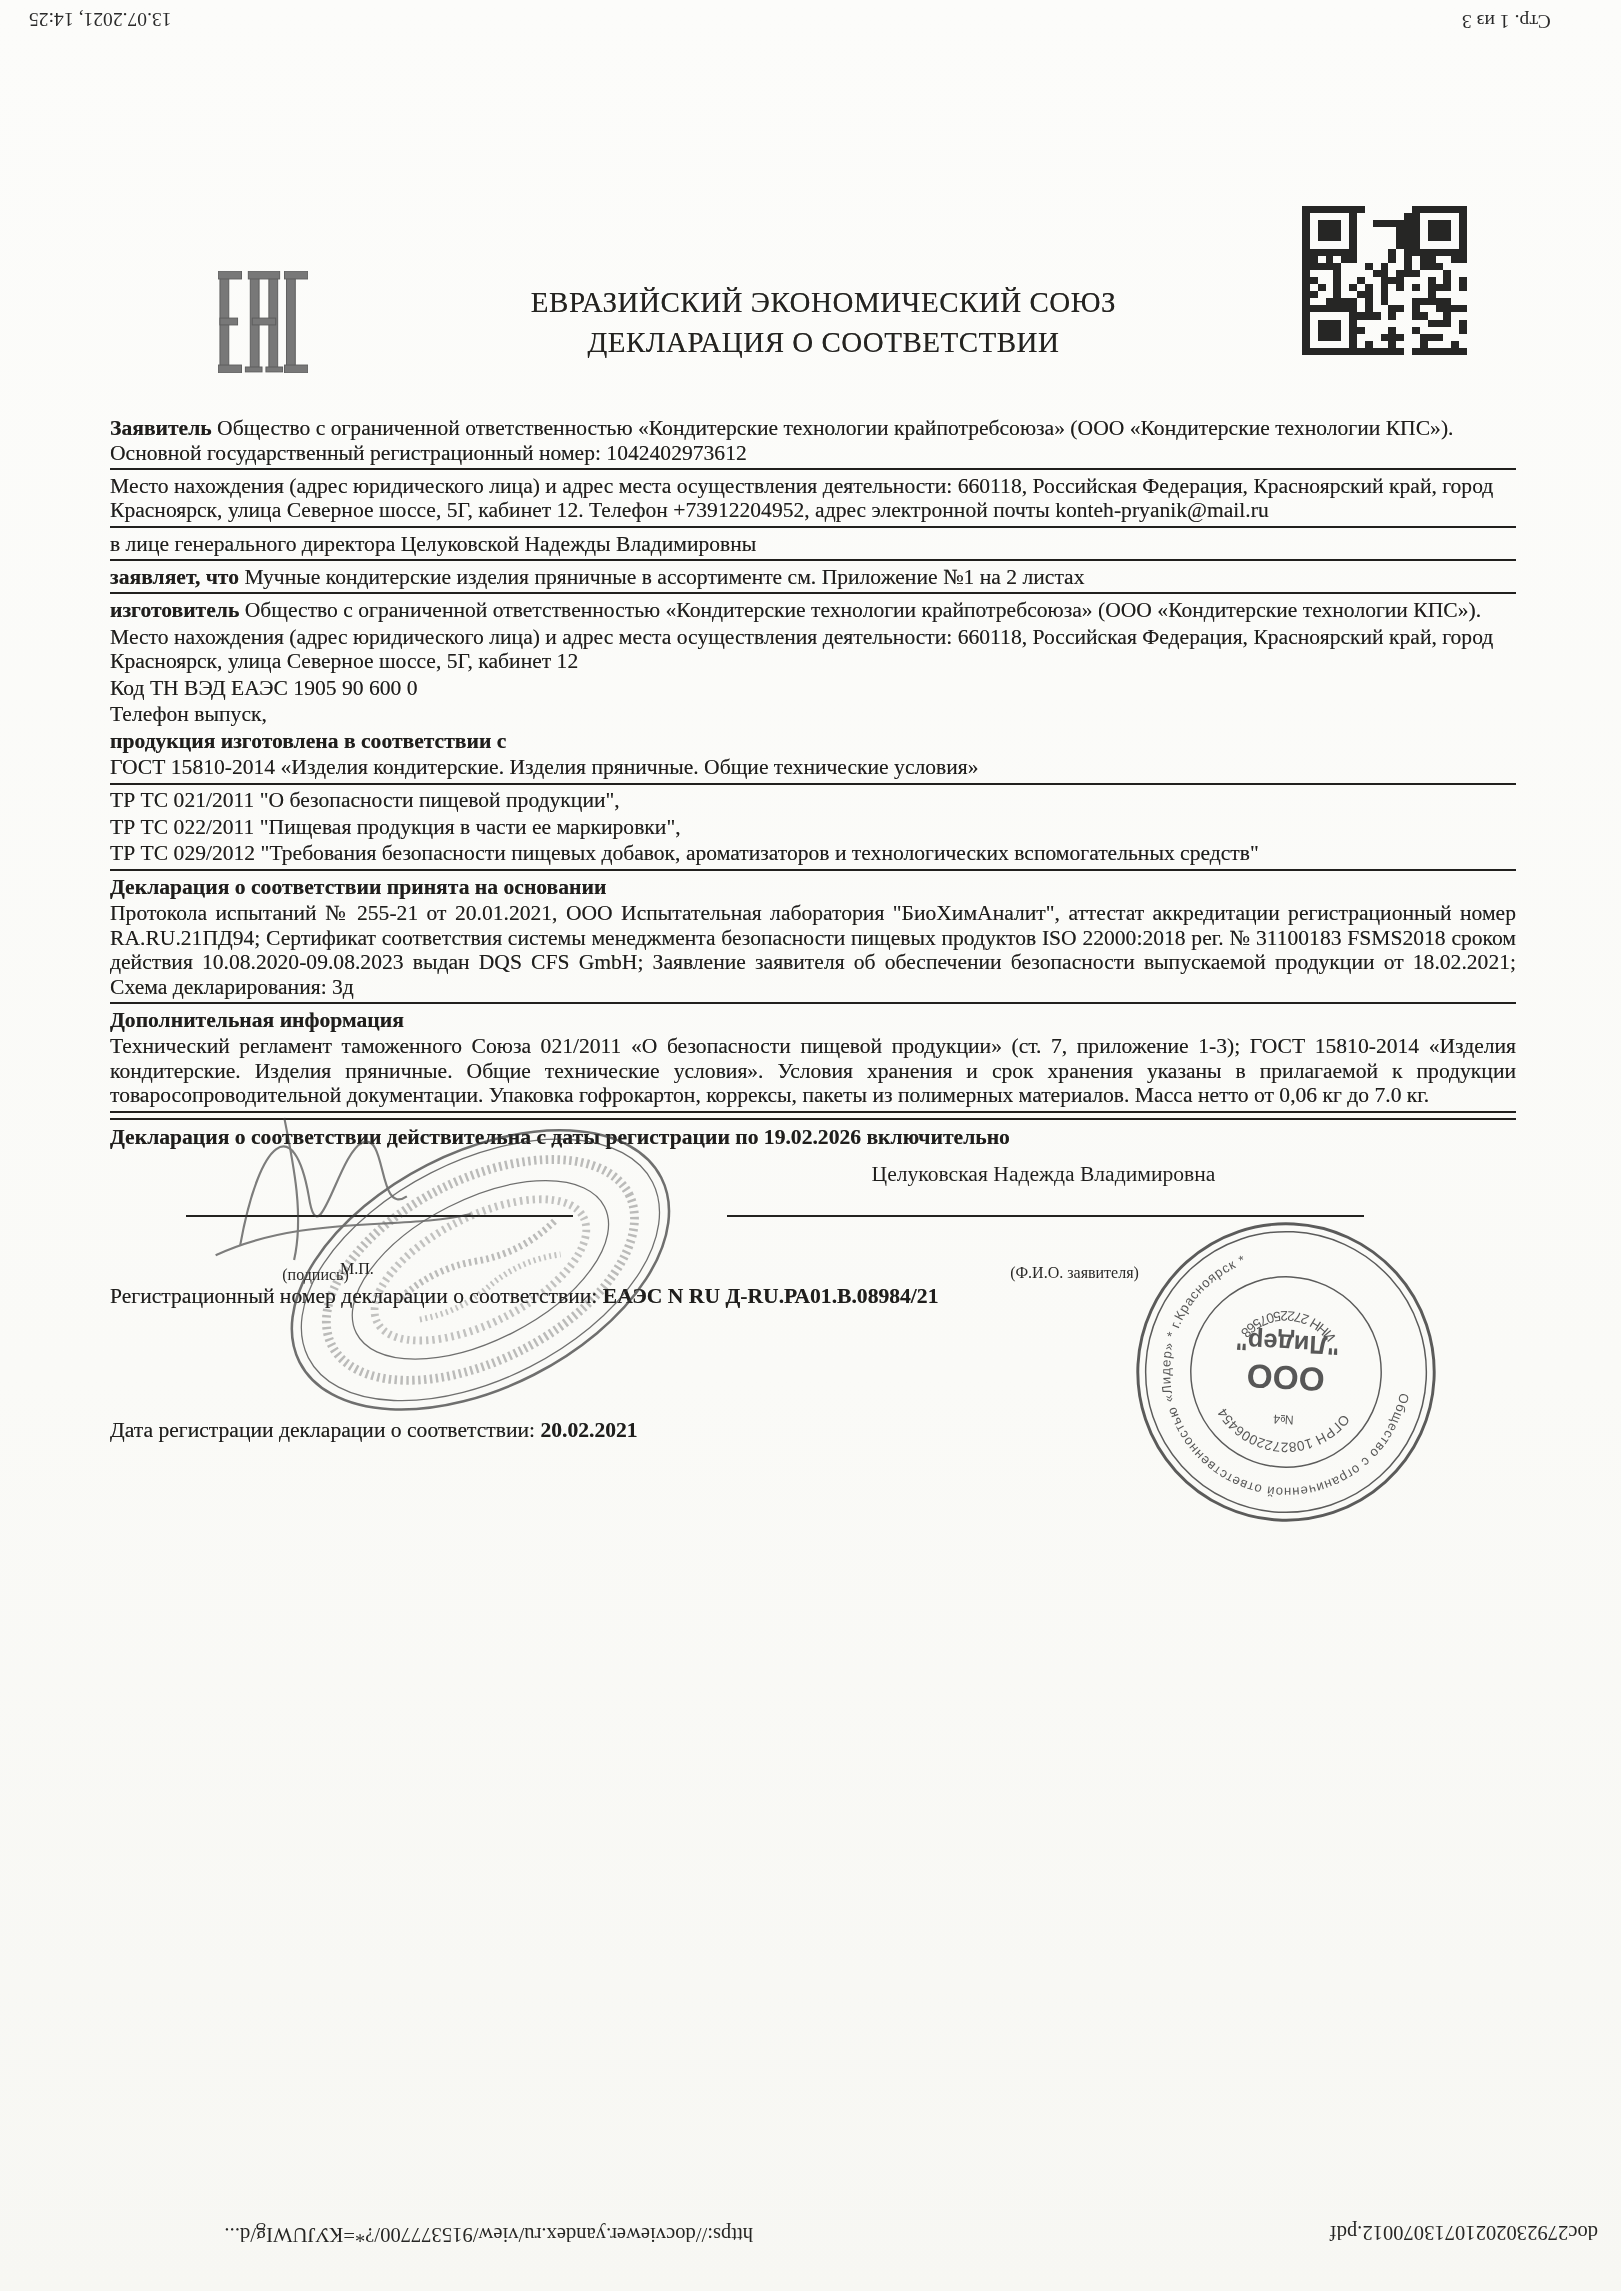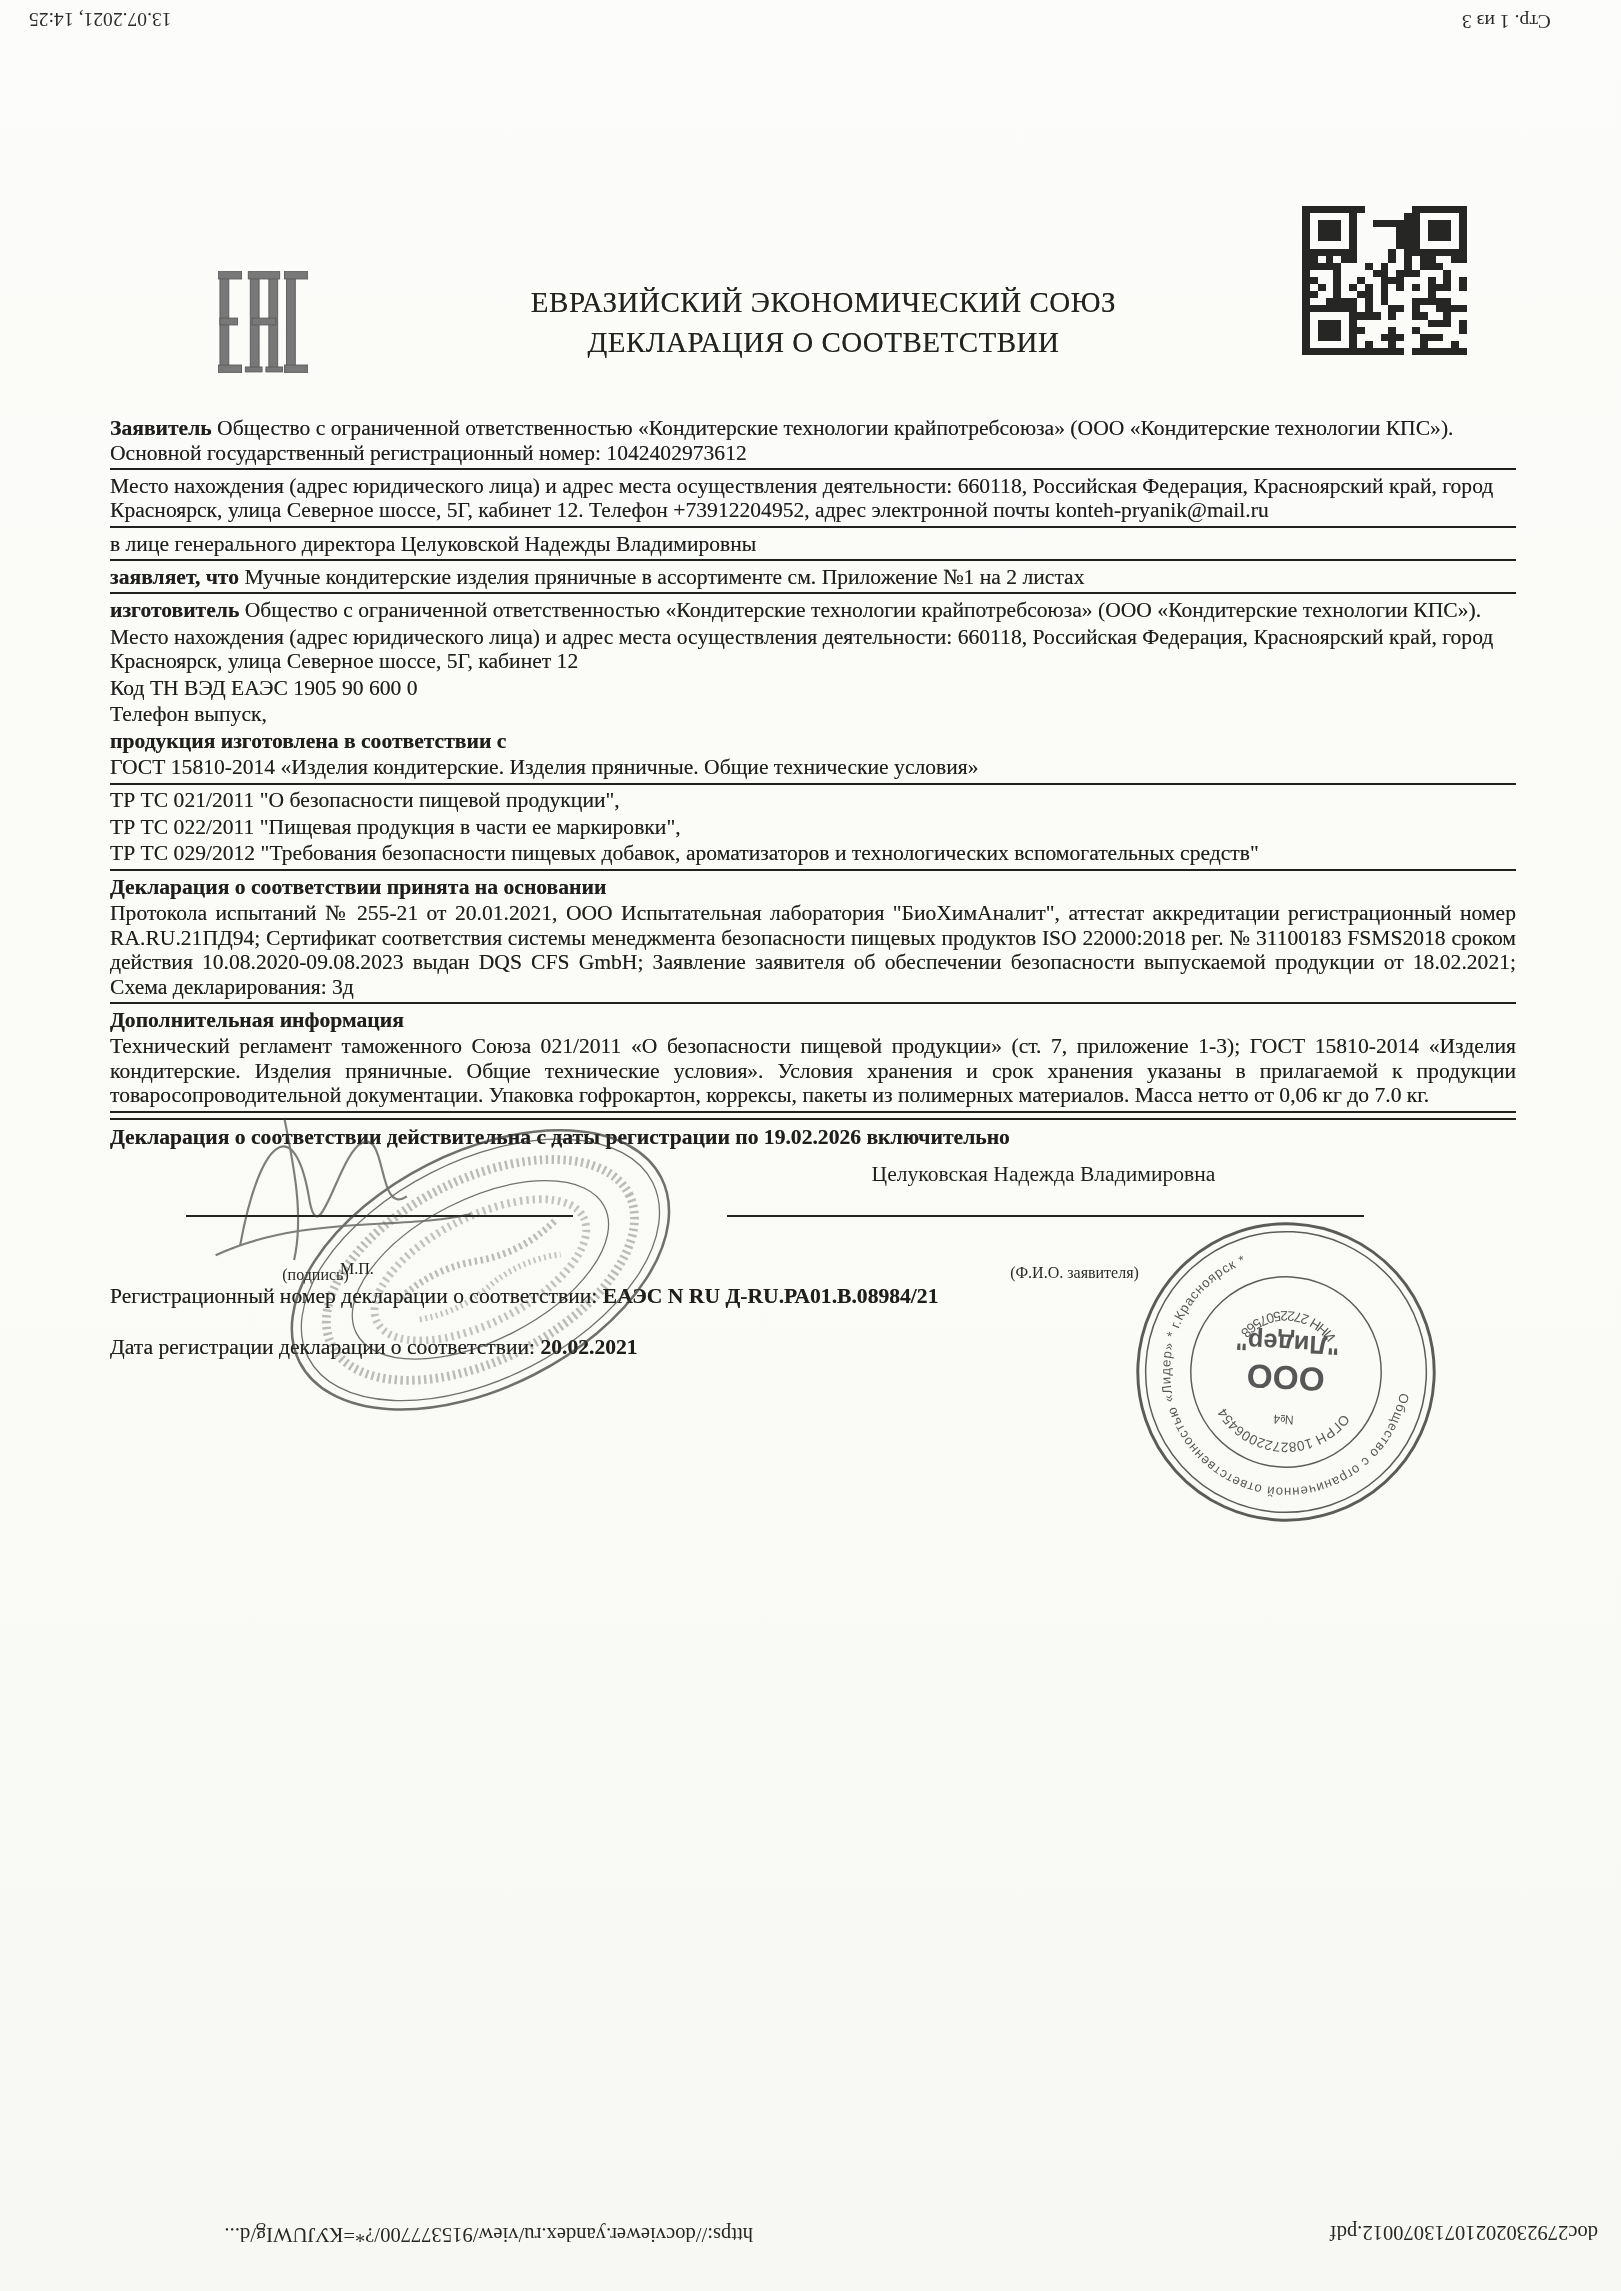--- a/index.html
+++ b/index.html
@@ -27,21 +27,21 @@
   .sigline{border-top:2.9px solid #23221f;height:0;}
   .cap{font-size:16px;text-align:center;color:#2a2927;margin-top:39px;}
   #fio-name{left:720px;top:1162px;width:647px;text-align:center;font-size:21.6px;}
   #fio-line{left:727px;top:1215px;width:637px;}
   #fio-cap{left:756px;top:1225px;width:637px;}
   #sign-line{left:186px;top:1215px;width:387px;}
   #sign-cap{left:237px;top:1227px;width:157px;}
   #mp{left:340px;top:1260px;font-size:16px;}
   .regline{left:110px;font-size:21.6px;white-space:nowrap;text-shadow:0 0 0.4px rgba(20,20,20,.5);}
   #reg-num{top:1284px;}
-  #reg-date{top:1335px;text-align:right;}
+  #reg-date{top:1418px;text-align:right;}
   .regval{font-weight:600;}
   #oval-stamp{left:147px;top:1059px;}
   #round-stamp{left:1127px;top:1213px;}
   .scanfoot{position:absolute;font-size:20.6px;color:#262624;white-space:nowrap;}
   #url-flip{left:17.6px;top:2223px;width:735px;}
   #file-flip{left:1088px;top:2221px;width:510px;}
   .stamp-sans{font-family:"Liberation Sans",sans-serif;}
 </style>
 </head>
 <body>

